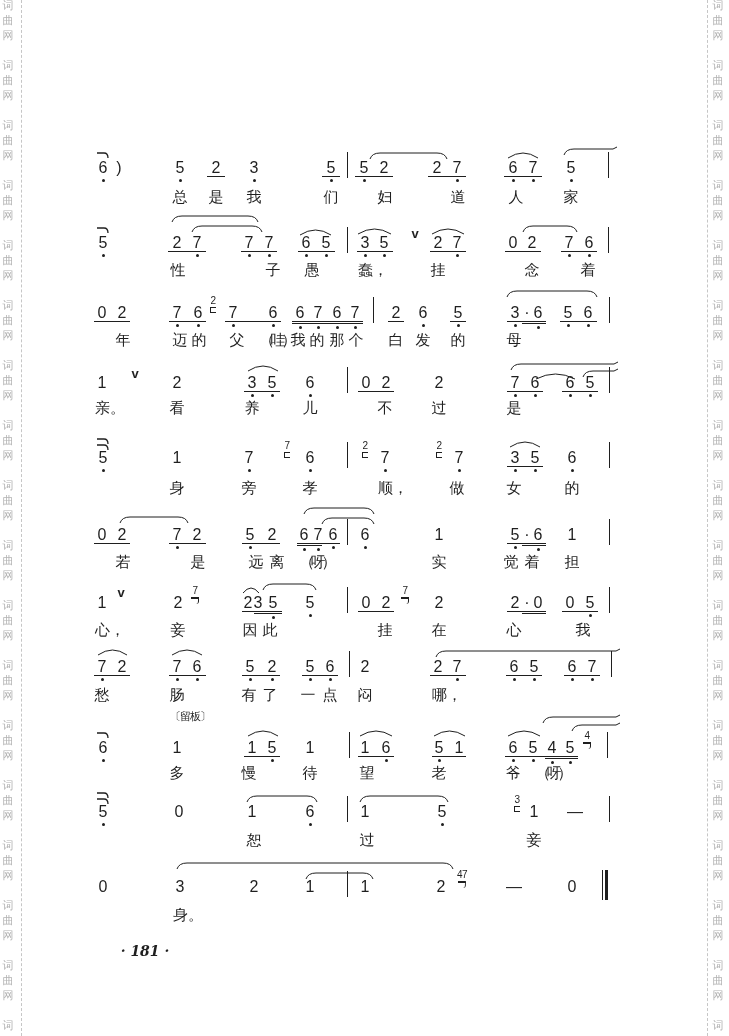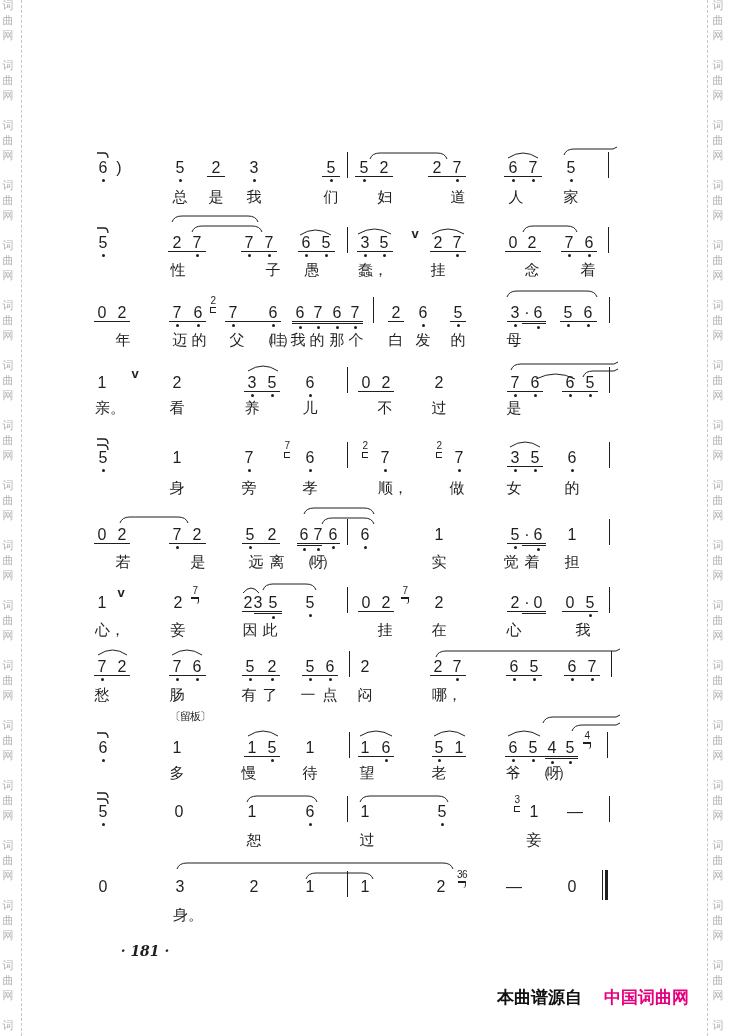--- a/index.html
+++ b/index.html
@@ -613,29 +613,25 @@
       <div class="score-line">
         <span class="note" style="left: 103px; top: 887px;">0</span>
         <span class="note" style="left: 180px; top: 887px;">3</span>
         <span class="note" style="left: 254px; top: 887px;">2</span>
         <span class="note" style="left: 310px; top: 887px;">1</span>
         <span class="note" style="left: 365px; top: 887px;">1</span>
         <span class="note" style="left: 441px; top: 887px;">2</span>
         <span class="note" style="left: 514px; top: 887px;">—</span>
         <span class="note" style="left: 572px; top: 887px;">0</span>
         <span class="grace grace-back" style="left: 462px; top: 870px;">
-          <span class="grace-num">36</span>
+          <span class="grace-num">47</span>
           <span class="grace-sym"></span>
         </span>
         <span class="bar" style="left: 347px; top: 871px; height: 26px;"></span>
         <span class="bar" style="left: 602px; top: 870px; height: 30px;"></span>
         <span class="bar thick" style="left: 605px; top: 870px; height: 30px;"></span>
         <span class="lyric" style="left: 188px; top: 915px;">身。</span>
       </div>
     </div>
 
   <div id="page-number">· 181 ·</div>
 
-  <div id="footer">
-    <span id="footer-source">本曲谱源自</span>
-    <span id="footer-site" style="color: rgb(230, 0, 126);">中国词曲网</span>
-  </div>
 </div>
 
 </body></html>

